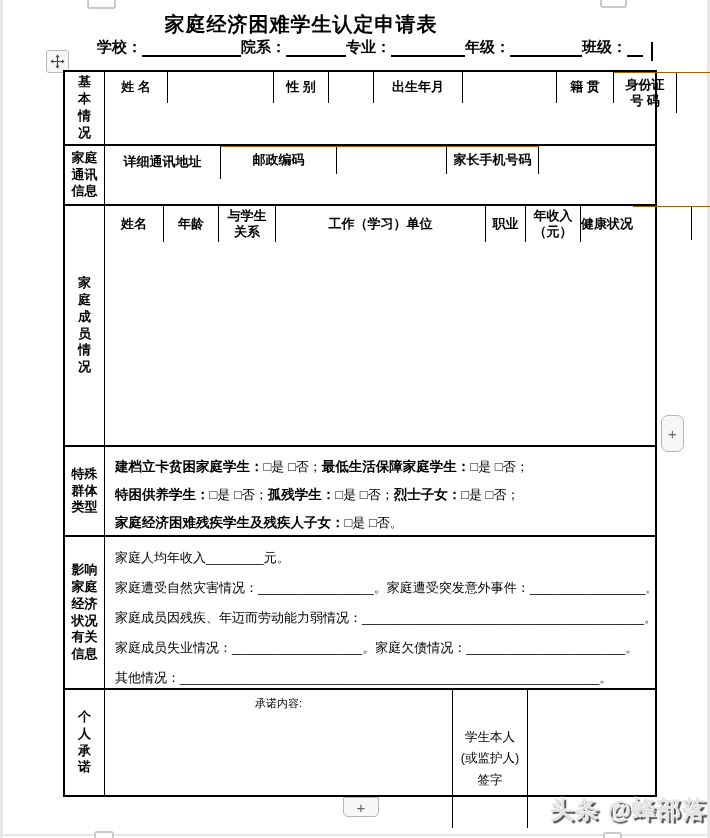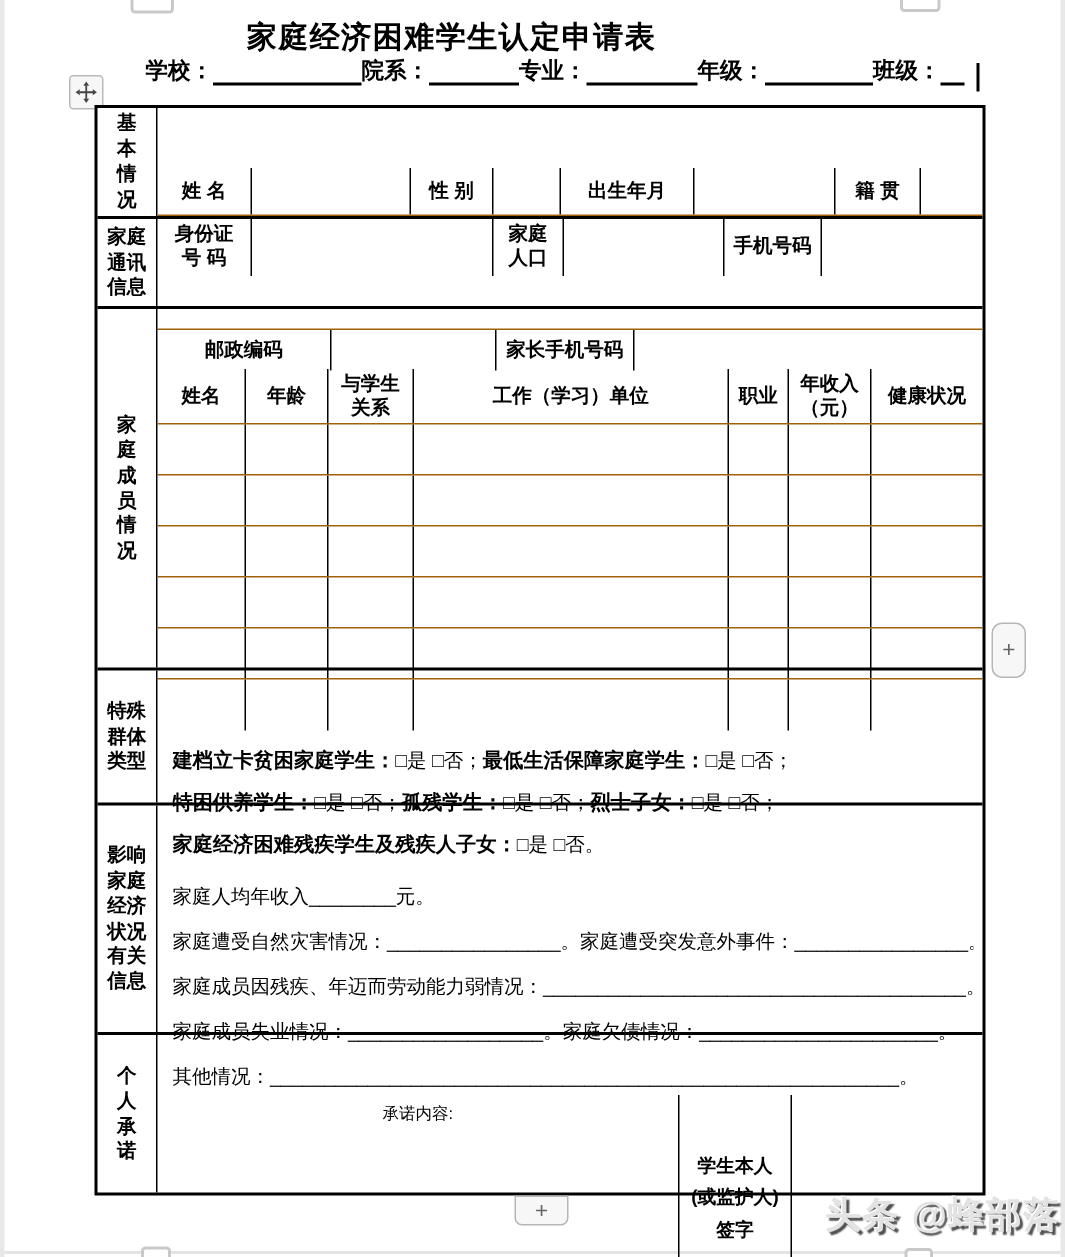--- a/index.html
+++ b/index.html
@@ -34,21 +34,21 @@
   .gb-br{left:603px;top:832px;width:15px;height:12px;}
 
   
   .tbl{position:absolute;left:63px;top:70px;width:594px;height:727px;border:2px solid #000;
     box-sizing:border-box;display:flex;flex-direction:column;background:#fff;}
   .section{display:flex;flex:none;box-sizing:border-box;}
   .section + .section{border-top:2px solid #000;}
   .sec-label{width:40px;flex:none;border-right:1px solid #000;box-sizing:border-box;
     display:flex;align-items:center;justify-content:center;text-align:center;
     font-size:13px;font-weight:bold;white-space:pre-line;line-height:1.3;}
-  .sec-body{flex:1;display:flex;flex-direction:column;min-width:0;margin-top:40px;}
+  .sec-body{flex:1;display:flex;flex-direction:row;min-width:0;}
   .row{display:flex;flex:none;box-sizing:border-box;min-width:0;}
   .row + .row{border-top:1px solid #a16207;}
   .cell{flex:none;box-sizing:border-box;display:flex;align-items:center;justify-content:center;
     text-align:center;font-size:13px;line-height:1.25;white-space:pre-line;min-width:0;}
   .cell + .cell{border-left:1px solid #000;}
   .lbl{font-weight:bold;}
   .fill{flex:1;}
 
   
   .s1{height:72px;} .s1 .r1{height:31px;} .s1 .r2{height:41px;}
@@ -59,21 +59,21 @@
   
   .free{display:block;padding:6px 6px 14px 10px;text-align:left;}
   .sp-line{font-size:13px;line-height:28px;white-space:nowrap;overflow:hidden;}
   .sp-line .seg-b{font-weight:bold;font-size:13.5px;}
   .eco-line{font-size:13px;line-height:30px;white-space:nowrap;overflow:hidden;}
 
   
   .s6 .cell{align-items:stretch;}
   .pledge-content{display:block;text-align:left;padding:7px 8px;font-size:11px;}
   .sig-cell{display:flex;align-items:center !important;justify-content:center;font-size:12.5px;
-    font-weight:bold;line-height:1.7;}
+    font-weight:normal;line-height:1.7;}
 
   
   .watermark{position:absolute;right:3px;top:794px;font-size:24px;font-weight:bold;letter-spacing:1px;
     color:#e3e3e3;text-shadow:-1px -1px 0 #ffffff,2px 2px 1px #4f4f4f;white-space:nowrap;}
 </style>
 </head>
 <body>
 
 <div class="edge-strip edge-left"></div>
 <div class="edge-strip edge-right"></div>
@@ -132,20 +132,21 @@
       </div>
     </div>
   </div>
 
   <div class="section s2">
     <div class="sec-label">家庭
 通讯
 信息</div>
     <div class="sec-body">
       <div class="row r1">
+        <div class="cell lbl" style="width:115px">详细通讯地址</div>
         <div class="cell fill"></div>
       </div>
       <div class="row r2">
         <div class="cell lbl" style="width:115px">邮政编码</div>
         <div class="cell" style="width:110px"></div>
         <div class="cell lbl" style="width:92px">家长手机号码</div>
         <div class="cell fill"></div>
       </div>
     </div>
   </div>

